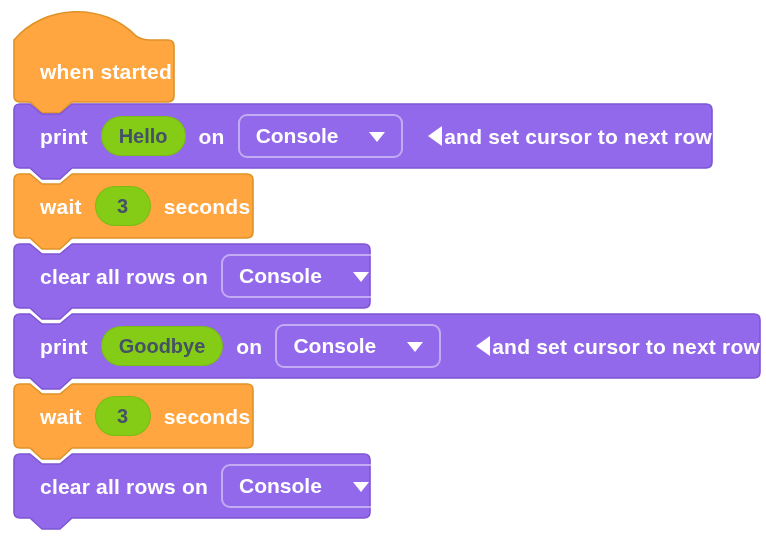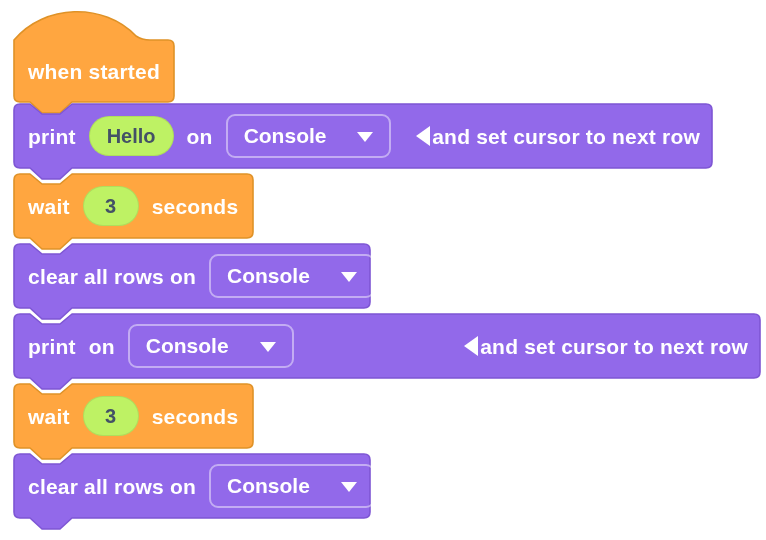--- a/index.html
+++ b/index.html
@@ -4,29 +4,29 @@
 <style>
   html,body{margin:0;padding:0;}
   body{
     width:766px;height:540px;background:#ffffff;position:relative;overflow:hidden;
     font-family:"Liberation Sans", sans-serif;
   }
   .canvas{position:absolute;inset:0;}
   .block{position:absolute;}
   .block svg{position:absolute;left:0;top:0;overflow:visible;display:block;}
   .block-content{
-    position:absolute;left:0;display:flex;align-items:center;
+    position:absolute;left:12px;display:flex;align-items:center;
     padding:0 12px 0 14px;box-sizing:border-box;gap:13px;width:100%;
   }
   .lbl{
     color:#ffffff;font-weight:700;font-size:21px;line-height:1;white-space:nowrap;
     letter-spacing:.2px;
   }
   .oval{
-    background:#bef264;height:40px;border-radius:22px;padding:0 17px;
+    background:#84cc16;height:40px;border-radius:22px;padding:0 17px;
     display:flex;align-items:center;justify-content:center;
     color:#445166;font-weight:700;font-size:20px;white-space:nowrap;
     border:1px solid rgba(0,0,0,0.08);box-sizing:border-box;
   }
   .oval.num{min-width:56px;}
   .dd{
     height:44px;border:2px solid rgba(255,255,255,0.45);border-radius:9px;
     padding:0 16px;display:flex;align-items:center;gap:31px;box-sizing:border-box;
     color:#ffffff;font-weight:700;font-size:21px;white-space:nowrap;cursor:pointer;
   }
@@ -96,20 +96,21 @@
       </span>
     </div>
   </div>
 
   <div class="block" style="left: 14px; top: 314px; width: 746px; height: 64px;">
       <svg width="748" height="77">
         <path d="M 0 6 Q 0 0 6 0 H 16 L 28 10 H 46 L 58 0 H 740 Q 746 0 746 6 V 58 Q 746 64 740 64 H 58 L 46 75 H 28 L 16 64 H 6 Q 0 64 0 58 Z" fill="#9269EA" stroke="#7E56D4" stroke-width="1.6" stroke-linejoin="round"></path>
       </svg>
     <div class="block-content" style="top:0;height:64px;">
       <span class="lbl">print</span>
+      <span class="oval">Goodbye</span>
       <span class="lbl">on</span>
       <span class="dd">
         <span>Console</span>
         <span class="caret"></span>
       </span>
       <span class="expand">
         <span class="tri-left"></span>
         <span class="lbl">and set cursor to next row</span>
       </span>
     </div>

